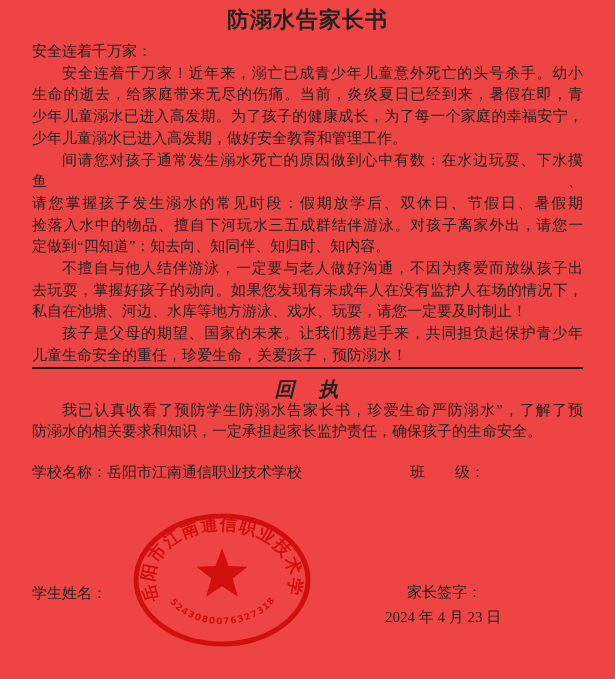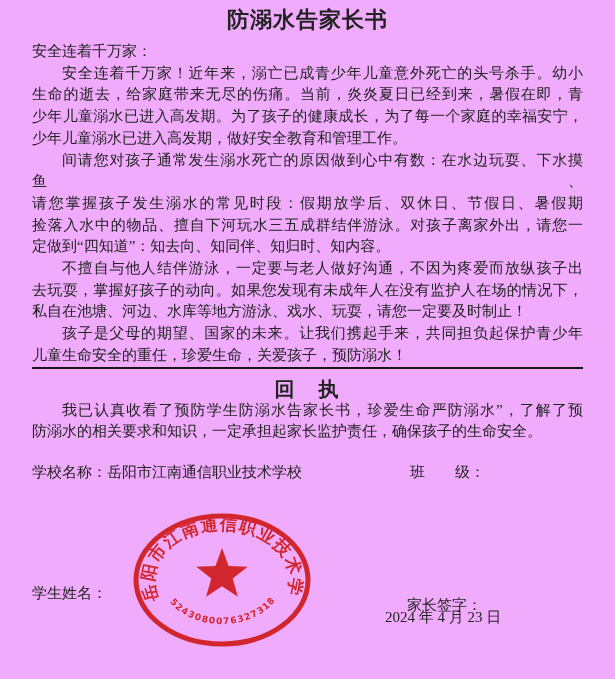--- a/index.html
+++ b/index.html
@@ -1,20 +1,20 @@
 <!DOCTYPE html>
 <html><head>
 <meta charset="utf-8">
 <style>
   html,body{margin:0;padding:0;background:#ffffff;}
   .doc{
     position:relative;
     width:615px;height:679px;
     margin:0;
-    background:#f0abfc;
+    background:#ef4444;
     color:#222222;
     font-family:"Liberation Serif","DejaVu Serif",serif;
     font-size:15px;
     overflow:hidden;
     box-sizing:border-box;
     padding:0 32px;
   }
   .title{
     margin:0;padding-top:6px;
     font-size:22px;line-height:28px;
@@ -30,27 +30,28 @@
     text-justify:inter-character;
   }
   .para .line:first-child{text-indent:2em;}
   .line.last{text-align:left;text-align-last:left;}
   .divider{height:2px;background:#161616;margin:0;}
   .receipt-title{
     margin:9px 0 0 0;
     font-size:20px;line-height:22px;
     font-weight:bold;text-align:center;
     letter-spacing:2px;
+    font-style:italic;
   }
   .receipt-body{}
   .form-row{position:relative;height:22px;line-height:21.7px;}
   .row1{margin-top:19px;}
   .row2{margin-top:99px;}
   .class-label{position:absolute;left:378px;top:0;}
-  .parent-label{position:absolute;left:375px;top:12px;}
+  .parent-label{position:absolute;left:375px;top:0;font-family:Liberation Mono, monospace;}
   .date-row{margin-top:2px;line-height:21.7px;padding-left:353px;}
   .seal{
     position:absolute;left:132px;top:512px;
     width:180px;height:136px;
     opacity:0.92;
     mix-blend-mode:multiply;
     pointer-events:none;
   }
   .seal .ring-text{font-size:17px;font-weight:bold;letter-spacing:1.5px;
     font-family:"Liberation Serif","DejaVu Serif",serif;}

